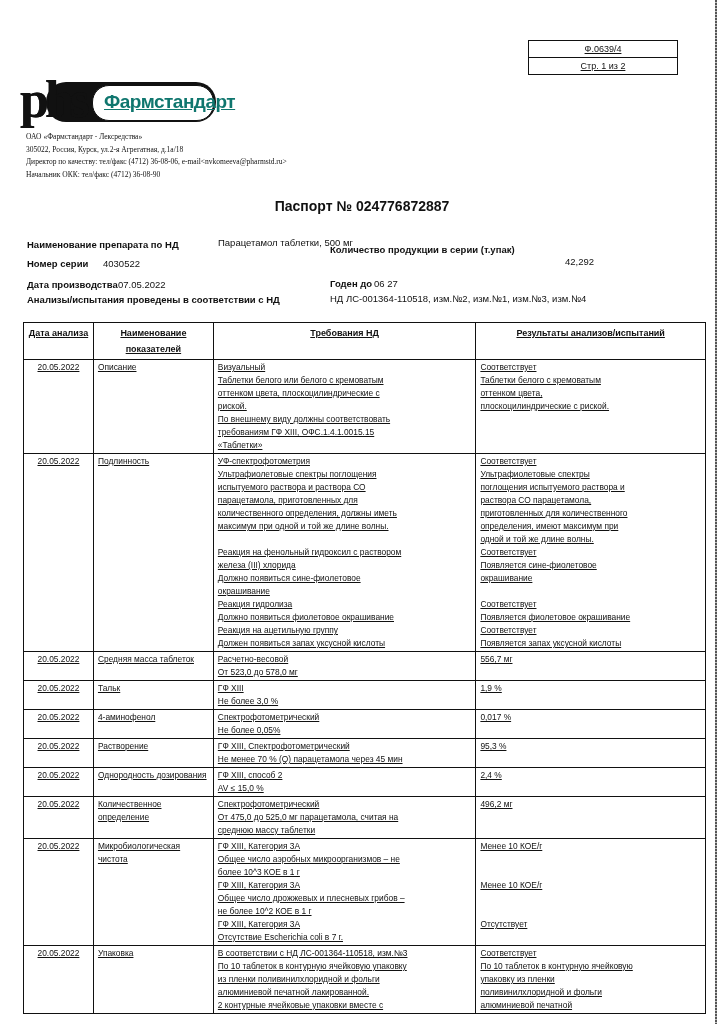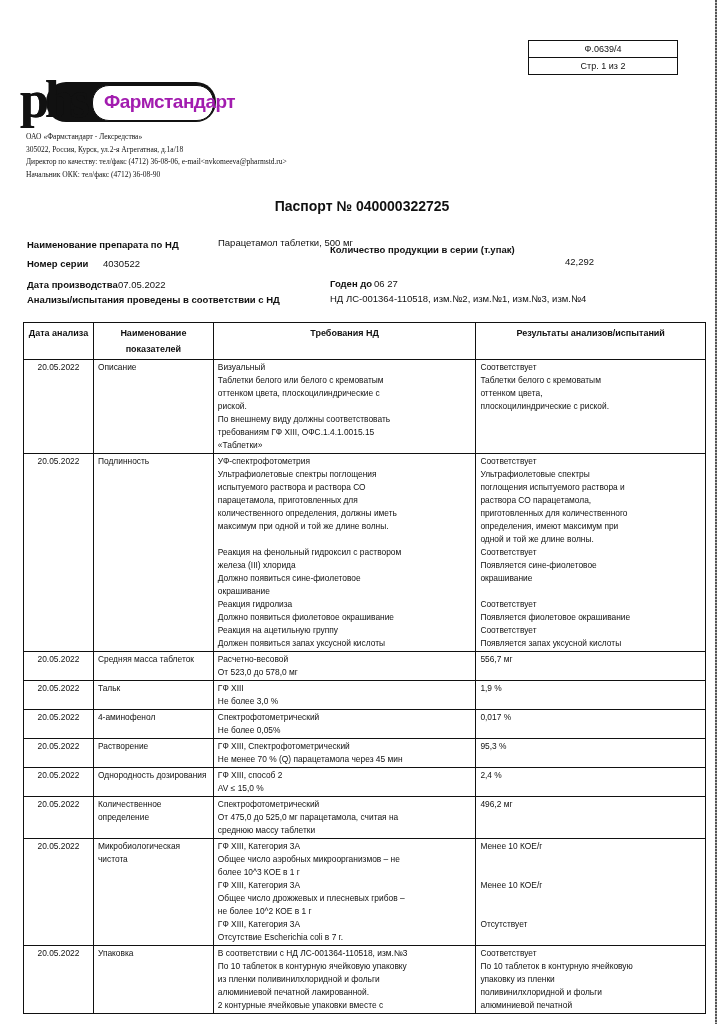--- a/index.html
+++ b/index.html
@@ -8,53 +8,53 @@
     font-family: "Liberation Sans", sans-serif; color: #111;
   }
   .scanline {
     position: absolute; left: 715px; top: 0; width: 2px; height: 1024px;
     background: repeating-linear-gradient(#555 0 2px, #bbb 2px 3px);
   }
   .form-box {
     position: absolute; left: 528px; top: 40px; width: 148px;
     border: 1.5px solid #111; font-size: 9px;
   }
-  .form-box div { height: 16px; line-height: 16px; text-align: center; }
+  .form-box div { height: 16px; line-height: 16px; text-align: center; text-decoration: underline; }
   .form-box div + div { border-top: 1.5px solid #111; text-align: center; }
 
   .logo { position: absolute; left: 20px; top: 80px; width: 200px; height: 44px; }
   .logo .pill {
     position: absolute; left: 26px; top: 2px; width: 170px; height: 40px;
     background: #111; border-radius: 20px;
   }
   .logo .inner {
     position: absolute; left: 72px; top: 5px; width: 120px; height: 34px;
     background: #fff; border-radius: 17px; border: 1px solid #111;
   }
   .logo .phs {
     position: absolute; left: 0; top: -10px;
     font-family: "Liberation Serif", serif; font-size: 52px; font-weight: bold;
     letter-spacing: -4px; color: #111;
     text-shadow: 0 0 0 #111;
   }
   .logo .brand {
     position: absolute; left: 84px; top: 11px; font-size: 19px; font-weight: bold;
-    color: #a21caf; letter-spacing: -0.5px;
+    color: #0f766e; letter-spacing: -0.5px; text-decoration: underline;
   }
 
   .company { position: absolute; left: 26px; top: 131px; font-family: "Liberation Serif", serif; font-size: 7.5px; line-height: 12.5px; }
 
   .title { position: absolute; left: 0; width: 724px; top: 198px; text-align: center; font-size: 14px; font-weight: bold; }
 
   .meta { position: absolute; font-size: 9.5px; white-space: nowrap; }
   .meta.b { font-weight: bold; }
 
   table.results {
     position: absolute; left: 23px; top: 322px; width: 683px;
-    border-collapse: collapse; font-size: 8.4px; line-height: 13px;
+    border-collapse: collapse; font-size: 8.4px; line-height: 13px; text-decoration: underline;
   }
   table.results th, table.results td {
     border: 1px solid #111; vertical-align: top; padding: 1px 4px;
     text-align: left;
   }
   table.results th { font-weight: bold; text-align: center; font-size: 9px; line-height: 16px; padding: 2px 3px; }
   table.results td.date { text-align: center; }
   table.results .line { display: block; }
   table.results .gap { display: block; height: 13px; }
   col.c1 { width: 70px; } col.c2 { width: 120px; } col.c3 { width: 263px; } col.c4 { width: 230px; }
@@ -76,21 +76,21 @@
   <div class="brand">Фармстандарт</div>
 </div>
 
 <div class="company">
   <div>ОАО «Фармстандарт - Лексредства»</div>
   <div>305022, Россия, Курск, ул.2-я Агрегатная, д.1а/18</div>
   <div>Директор по качеству: тел/факс (4712) 36-08-06, e-mail&lt;nvkomeeva@pharmstd.ru&gt;</div>
   <div>Начальник ОКК: тел/факс (4712) 36-08-90</div>
 </div>
 
-<div class="title">Паспорт № 040000322725</div>
+<div class="title">Паспорт № 024776872887</div>
 
 <div class="meta b" style="left:27px; top:239px;">Наименование препарата по НД</div>
 <div class="meta" style="left:218px; top:237px;">Парацетамол таблетки, 500 мг</div>
 
 <div class="meta b" style="left:27px; top:258px;">Номер серии</div>
 <div class="meta" style="left:103px; top:258px;">4030522</div>
 <div class="meta b" style="left:330px; top:244px;">Количество продукции в серии (т.упак)</div>
 <div class="meta" style="left:565px; top:256px;text-align:right;">42,292</div>
 
 <div class="meta b" style="left:27px; top:279px;">Дата производства</div>

